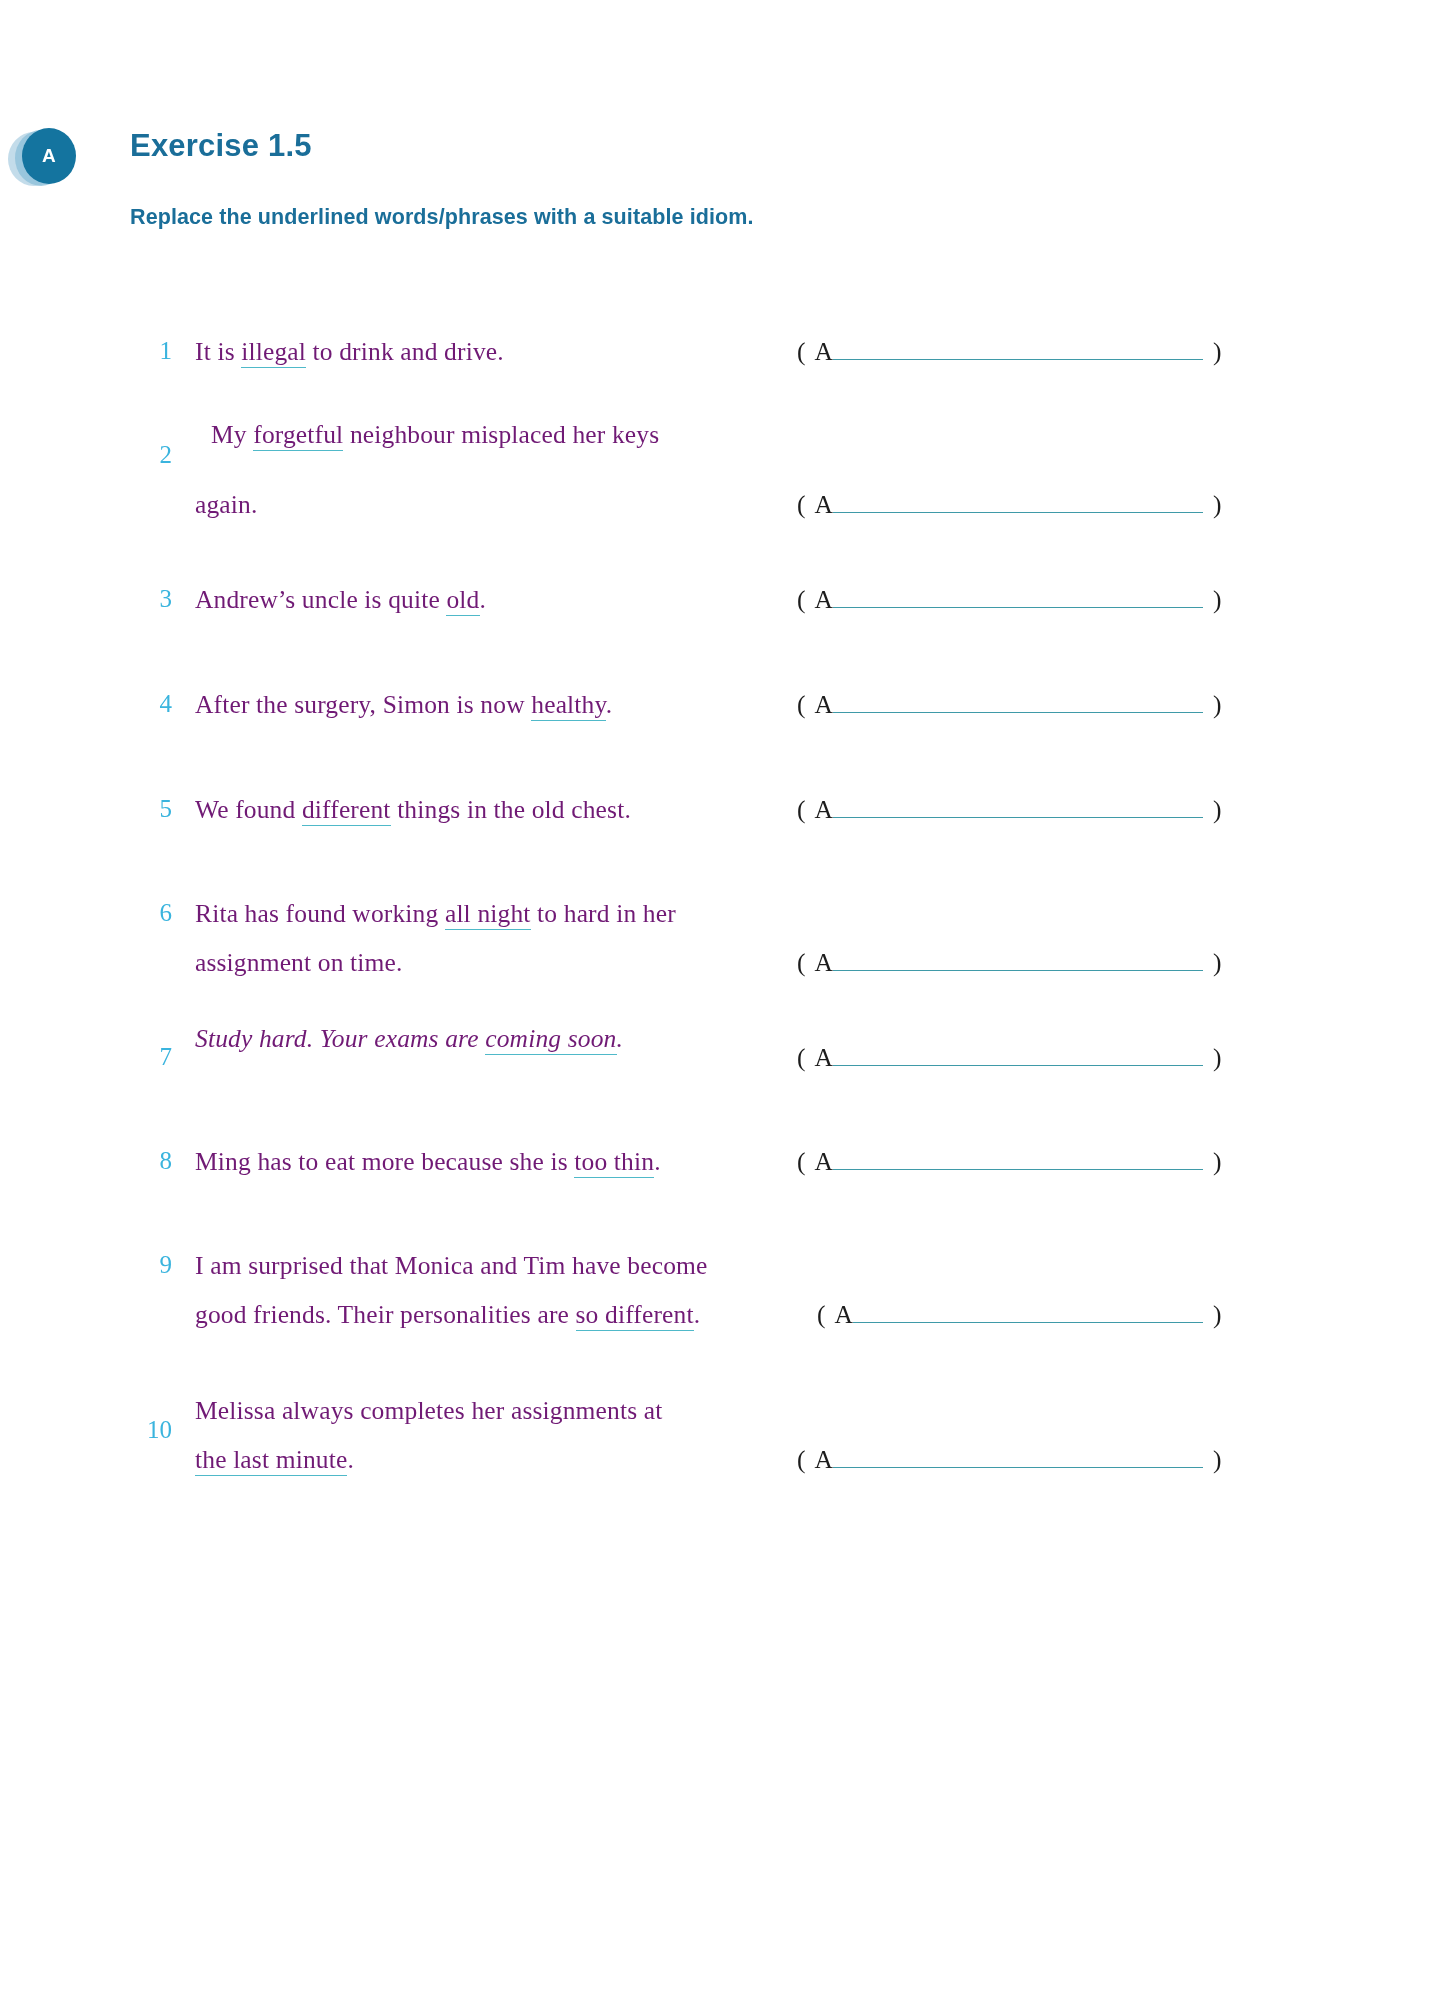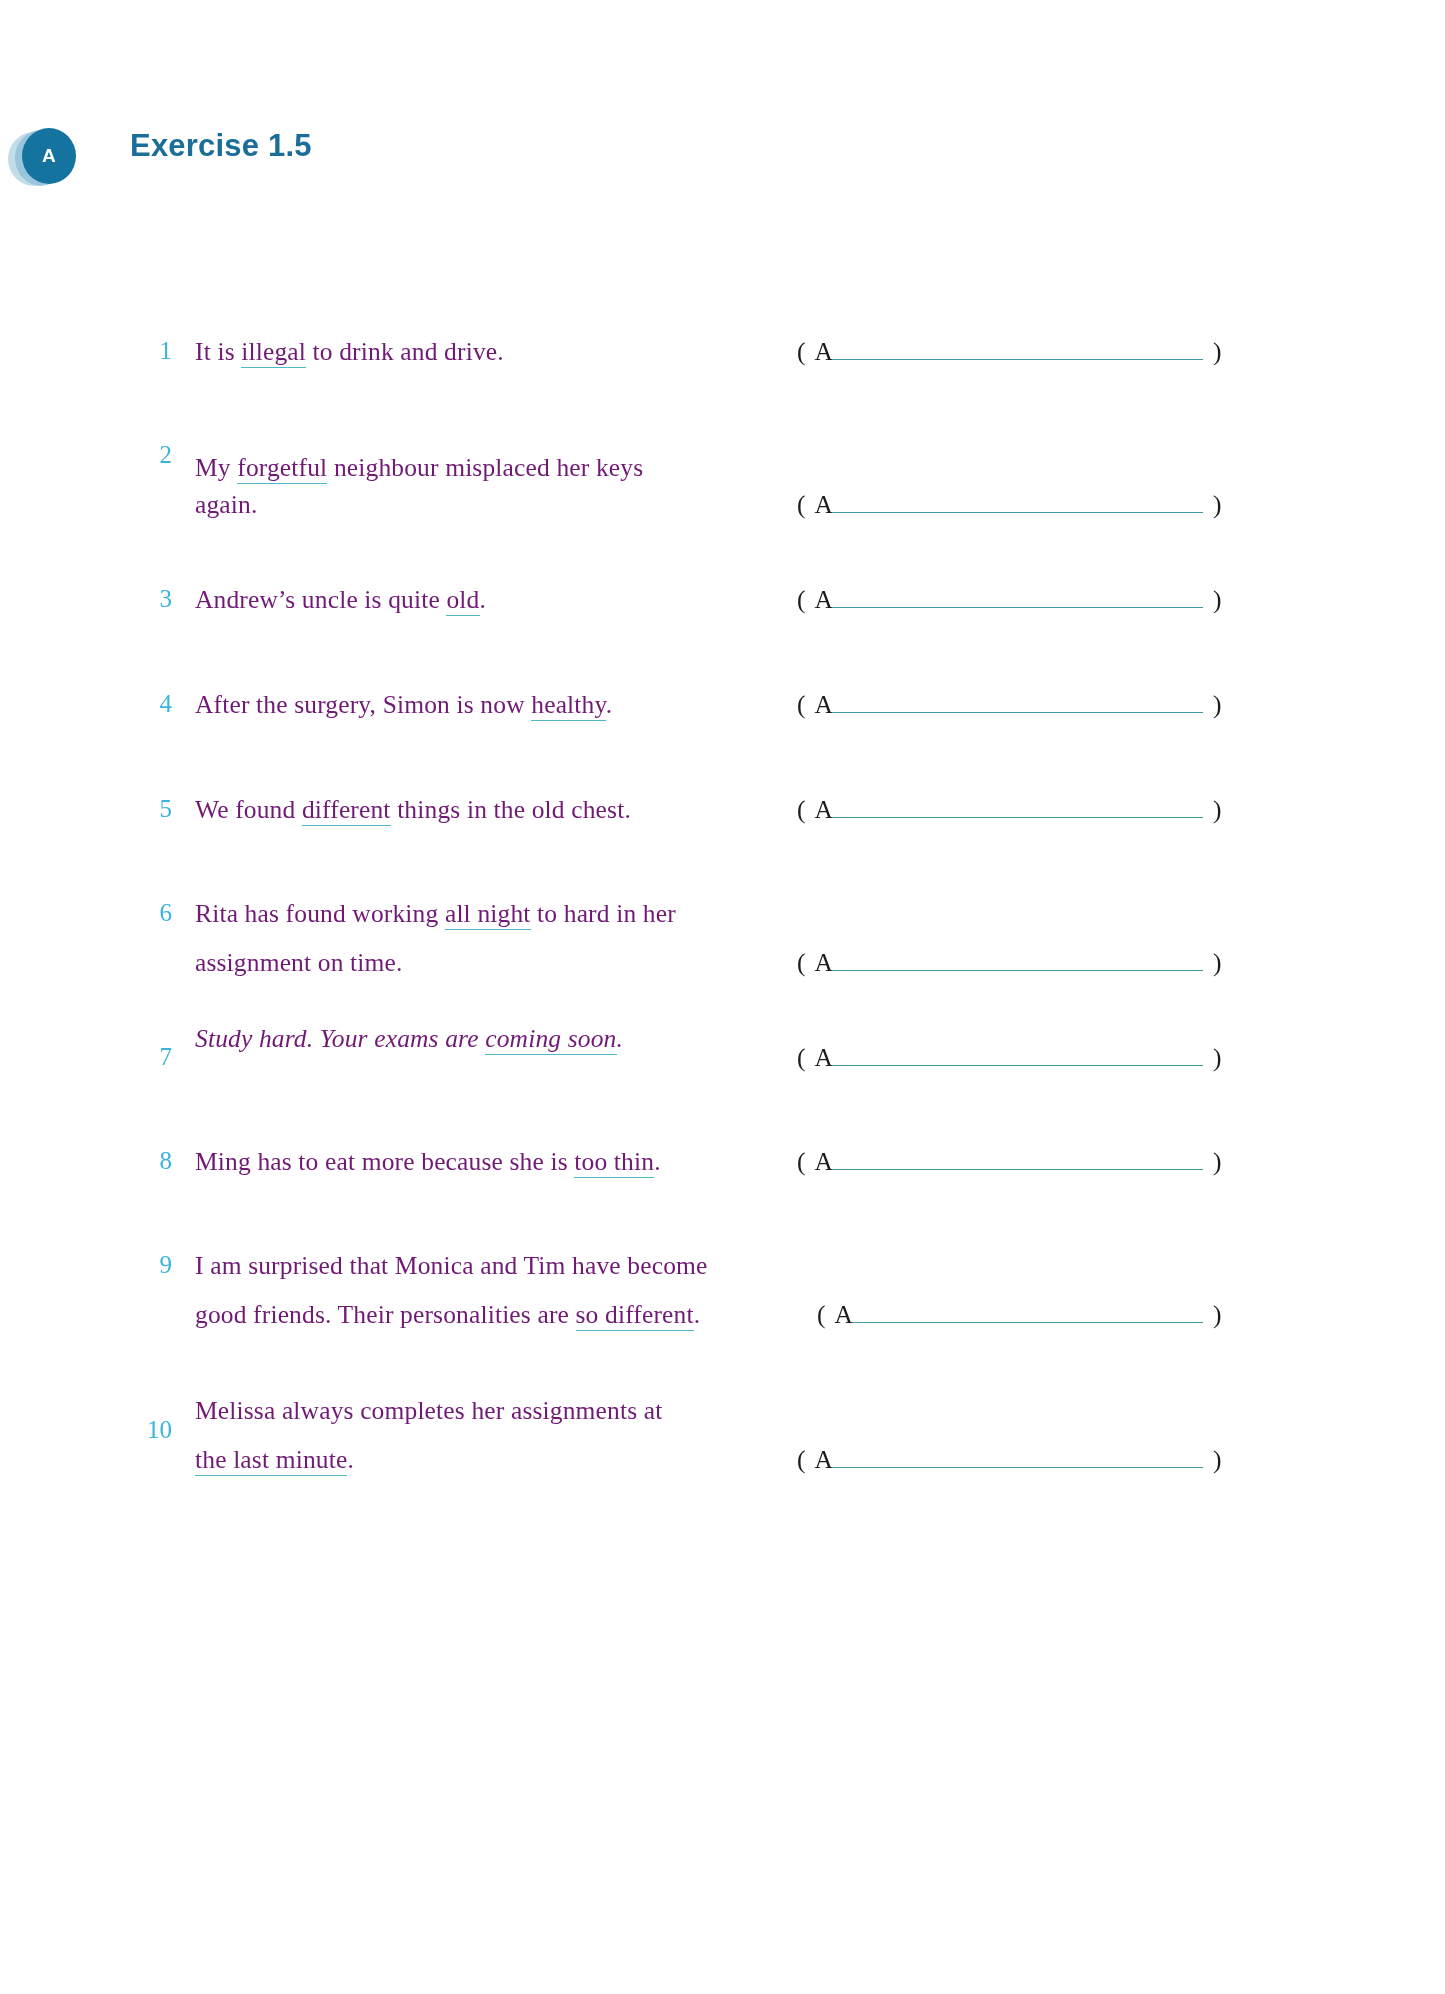--- a/index.html
+++ b/index.html
@@ -153,31 +153,32 @@
 </head>
 <body>
 
 <div class="header-block">
   <div class="badge-wrap">
     <div class="badge-shadow"></div>
     <div class="badge-shadow2"></div>
     <div class="badge-circle">A</div>
   </div>
   <div class="exercise-title">Exercise 1.5</div>
+  <div class="instruction">Replace the underlined words/phrases with a suitable idiom.</div>
 </div>
 
 <div class="questions">
     <div class="q-row" style="top: 0px;">
       <div class="q-num" style="left: 130px; top: 337px;">1</div>
       <div class="q-text" style="top: 337px;"><span>It is </span><span class="ul">illegal</span><span> to drink and drive.</span></div>
       <div class="answer" style="top: 337px; left: 797px;"><span class="paren-open">(</span><span class="a-letter">A</span><span class="blank-line" style="width: 370px;"></span><span class="paren-close">)</span></div>
     </div>
     <div class="q-row" style="top: 0px;">
       <div class="q-num" style="left: 130px; top: 441px;">2</div>
-      <div class="q-text" style="top: 453px;"><span>My </span><span class="ul">forgetful</span><span> neighbour misplaced her keys</span></div>
+      <div class="q-text" style="top: 420px; margin-left: 16px;"><span>My </span><span class="ul">forgetful</span><span> neighbour misplaced her keys</span></div>
       <div class="q-text" style="top: 490px;"><span>again.</span></div>
       <div class="answer" style="top: 490px; left: 797px;"><span class="paren-open">(</span><span class="a-letter">A</span><span class="blank-line" style="width: 370px;"></span><span class="paren-close">)</span></div>
     </div>
     <div class="q-row" style="top: 0px;">
       <div class="q-num" style="left: 130px; top: 585px;">3</div>
       <div class="q-text" style="top: 585px;"><span>Andrew’s uncle is quite </span><span class="ul">old</span><span>.</span></div>
       <div class="answer" style="top: 585px; left: 797px;"><span class="paren-open">(</span><span class="a-letter">A</span><span class="blank-line" style="width: 370px;"></span><span class="paren-close">)</span></div>
     </div>
     <div class="q-row" style="top: 0px;">
       <div class="q-num" style="left: 130px; top: 690px;">4</div>

